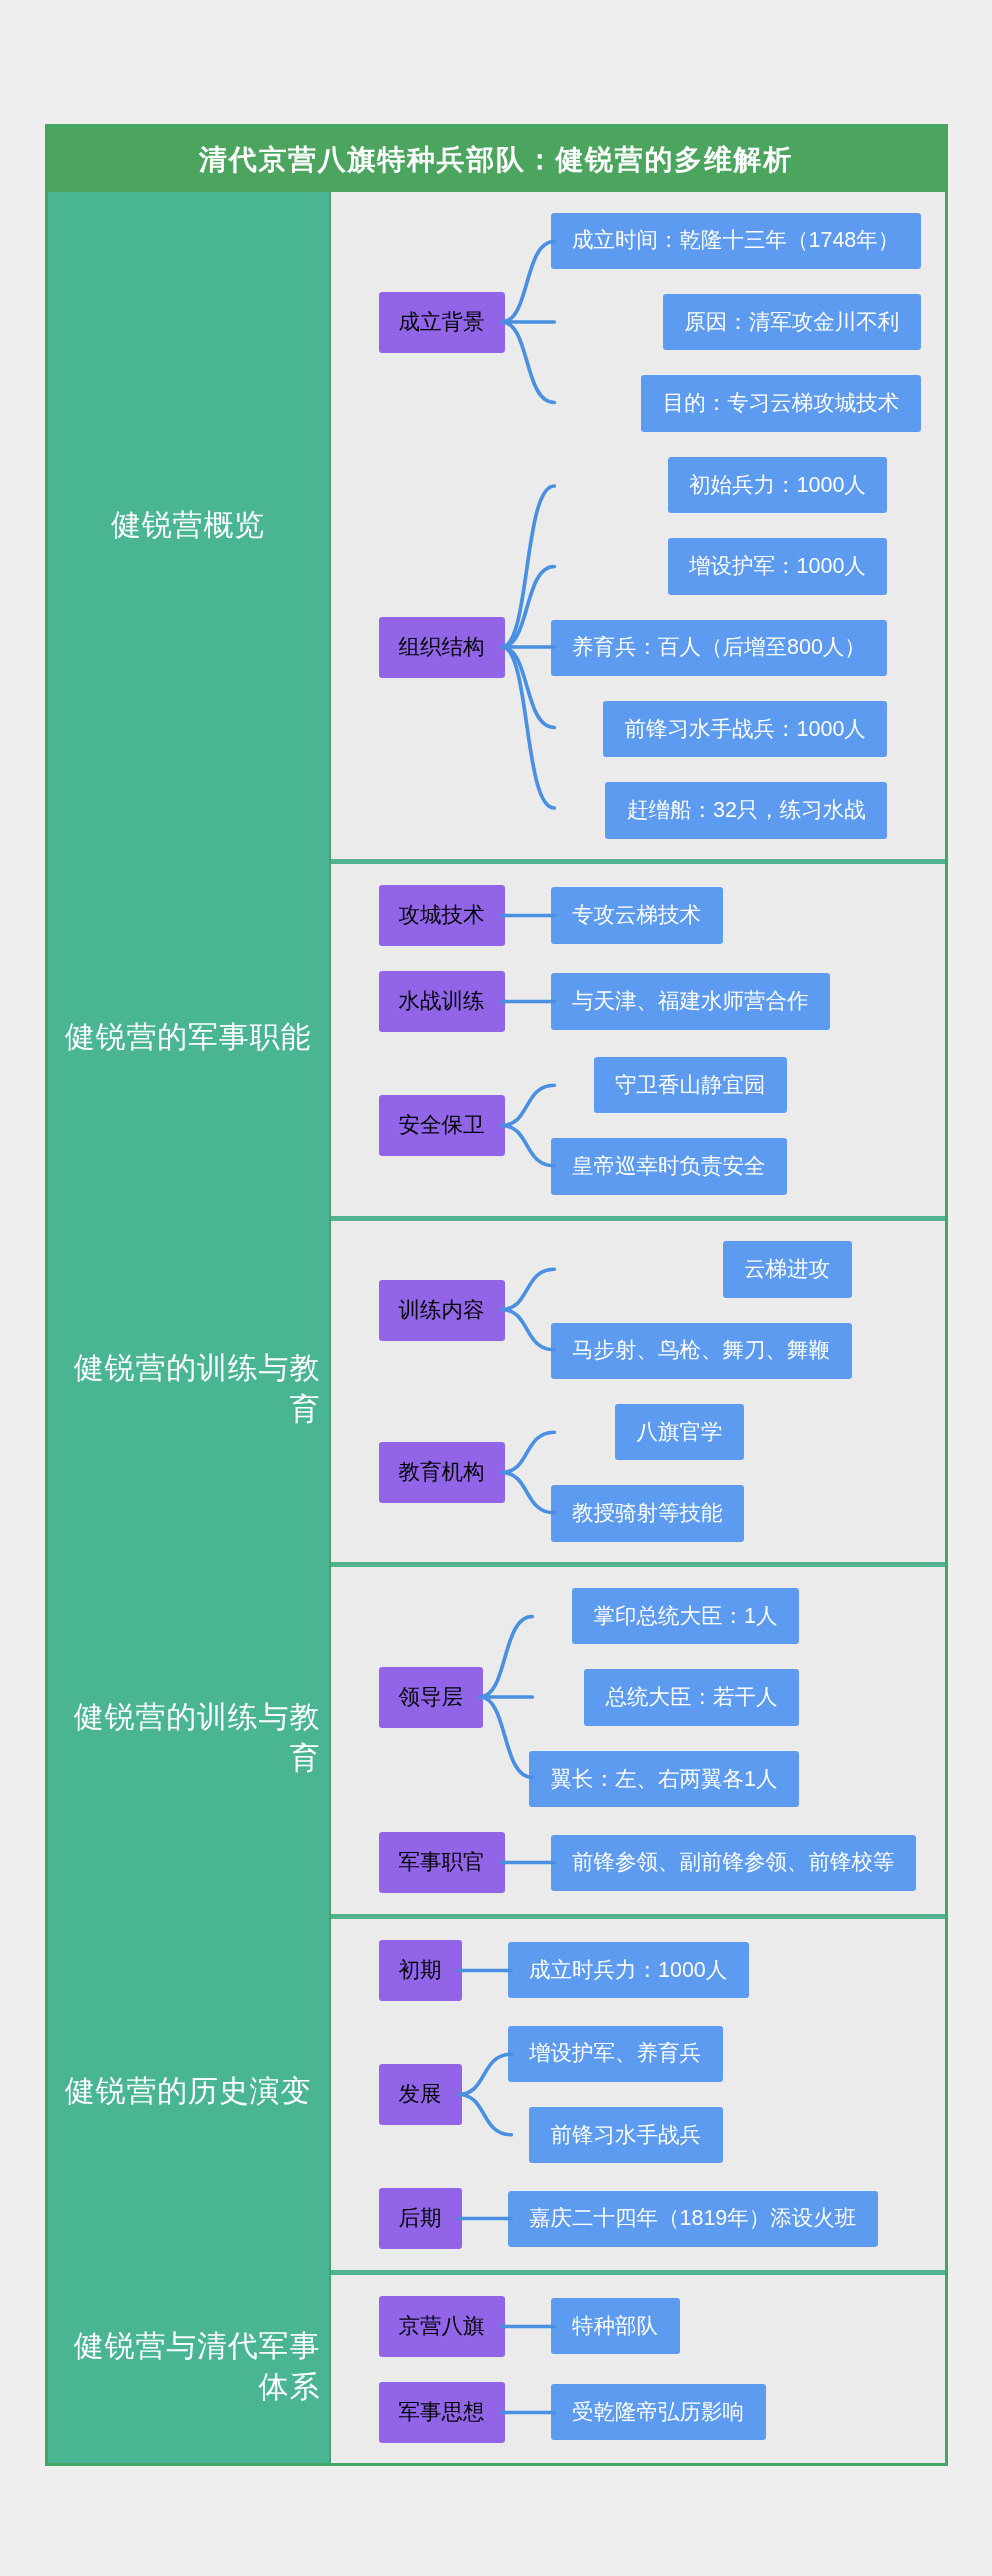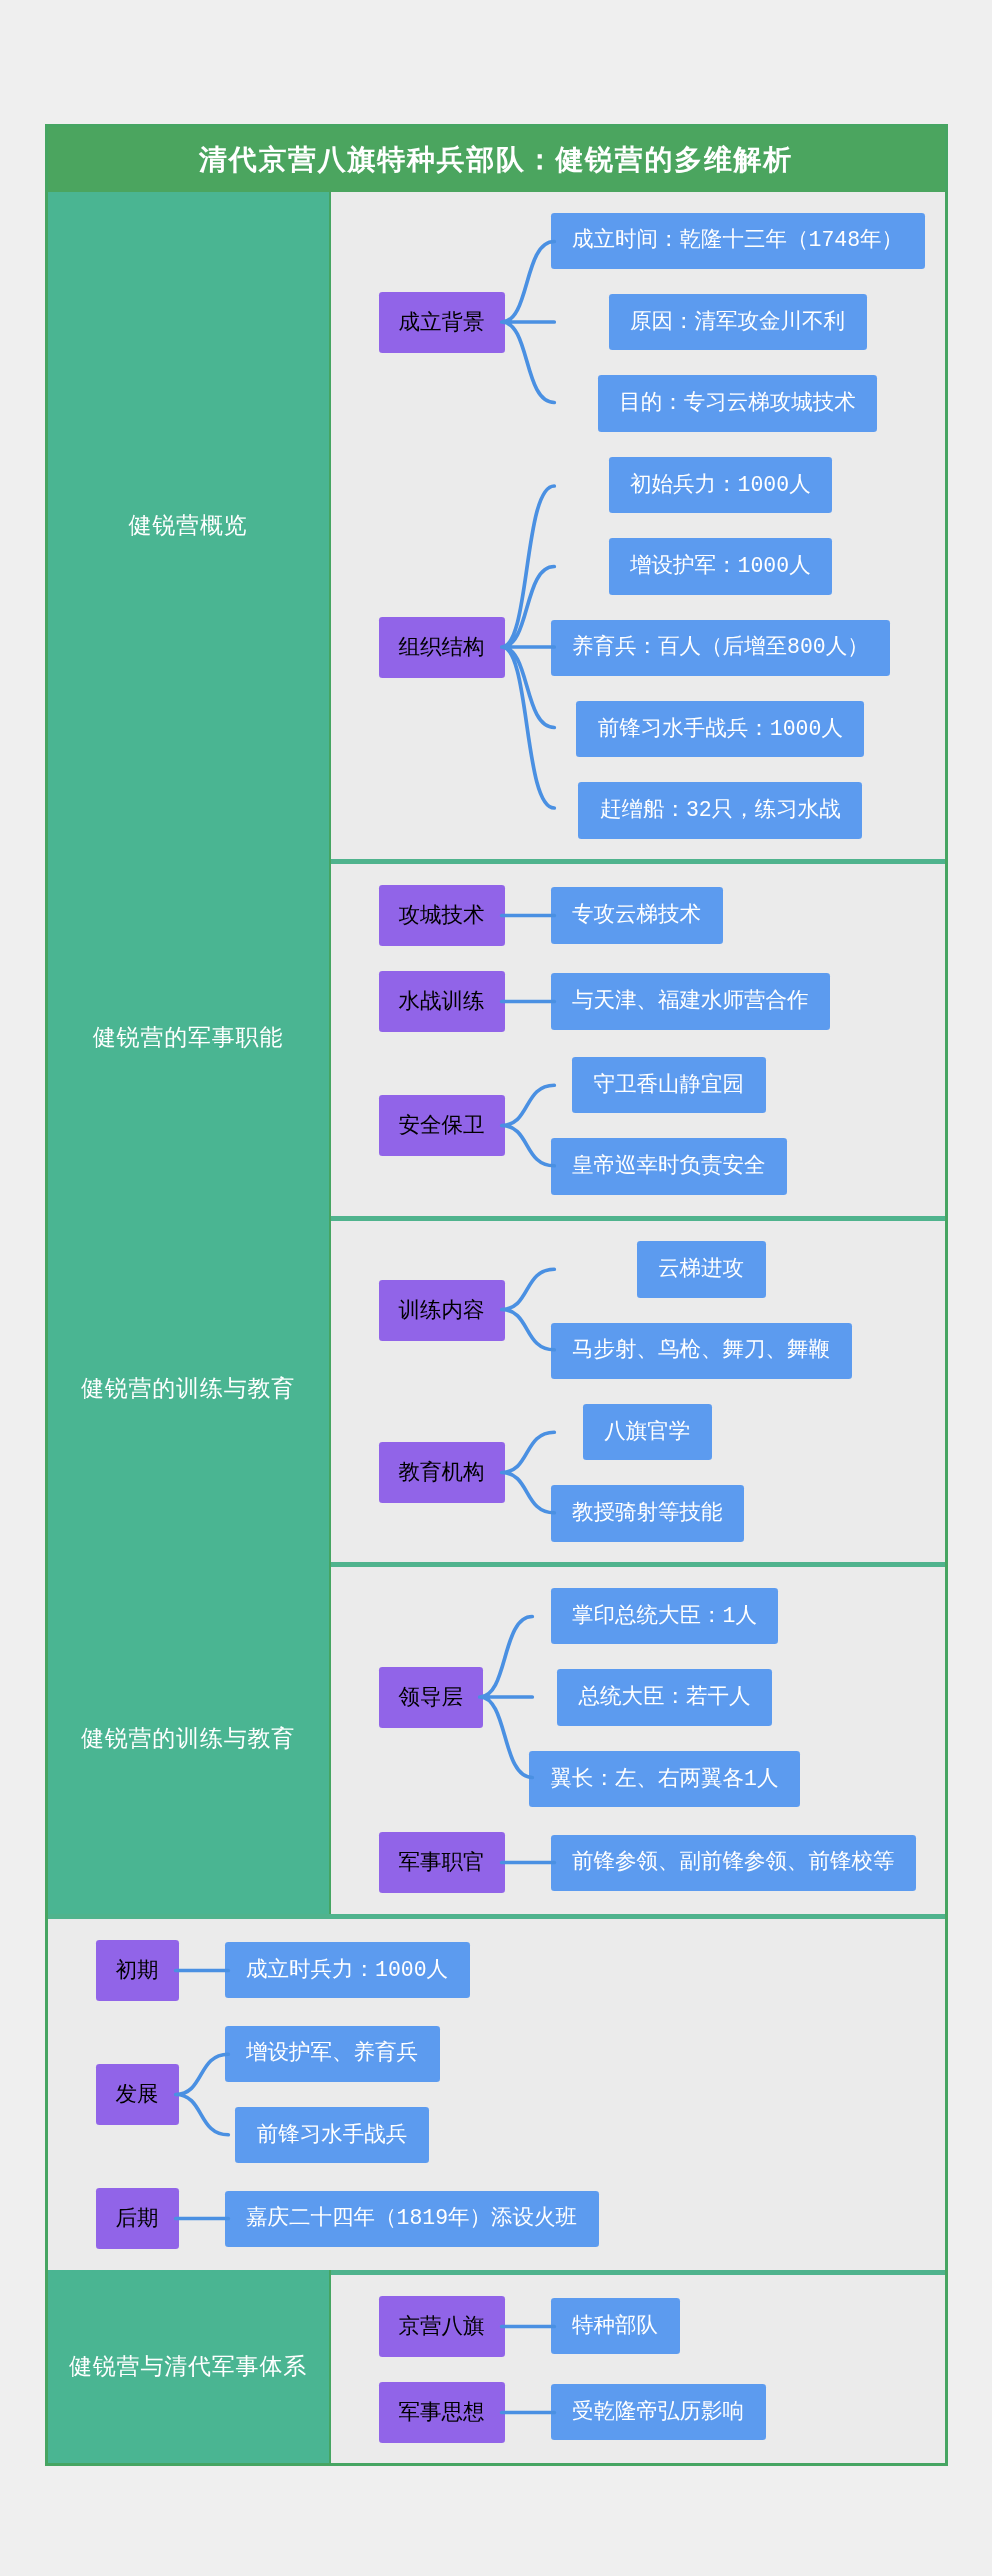--- a/index.html
+++ b/index.html
@@ -49,21 +49,21 @@
     flex-shrink: 0;
     background: #4ab592;
     display: flex;
     align-items: center;
     justify-content: center;
     border-right: 2.5px solid #46a562;
     box-sizing: border-box;
   }
   .label-cell .label-text {
     color: #ffffff;
-    font-size: 23px;
+    font-size: 30px;
     letter-spacing: 0.8px;
     text-align: right;
     padding: 8.3px;
   }
 
   .content {
     flex: 1;
     background: #ebebeb;
     padding: 20.7px 16.5px 20.7px 48px;
     display: flex;
@@ -97,22 +97,21 @@
   .connector svg {
     position: absolute;
     left: 0; top: 0;
     overflow: visible;
   }
 
   .children {
     display: flex;
     flex-direction: column;
     gap: 25px;
-    align-items: center;
-    font-family: Liberation Mono, monospace;
+    align-items: flex-end;
   }
 
   .leaf {
     background: #5c9bef;
     color: #ffffff;
     font-size: 21.5px;
     line-height: 25px;
     padding: 15.7px 21.5px;
     border-radius: 3.3px;
     white-space: nowrap;
@@ -266,20 +265,23 @@
                 </svg>
               </div>
             <div class="children">
               <div class="leaf">前锋参领、副前锋参领、前锋校等</div>
             </div>
           </div>
         </div>
       </div>
 
       <div class="section">
+        <div class="label-cell">
+          <div class="label-text">健锐营的历史演变</div>
+        </div>
         <div class="content">
           <div class="branch">
             <div class="topic">初期</div>
             <div class="connector">
                 <svg width="46" height="61" viewBox="0 0 56 74">
                   <path d="M -4 37 C 30.800000000000004 37, 22.400000000000002 37, 60 37 " fill="none" stroke="#4a90e2" stroke-width="4.5" stroke-linecap="round"></path>
                 </svg>
               </div>
             <div class="children">
               <div class="leaf">成立时兵力：1000人</div>

